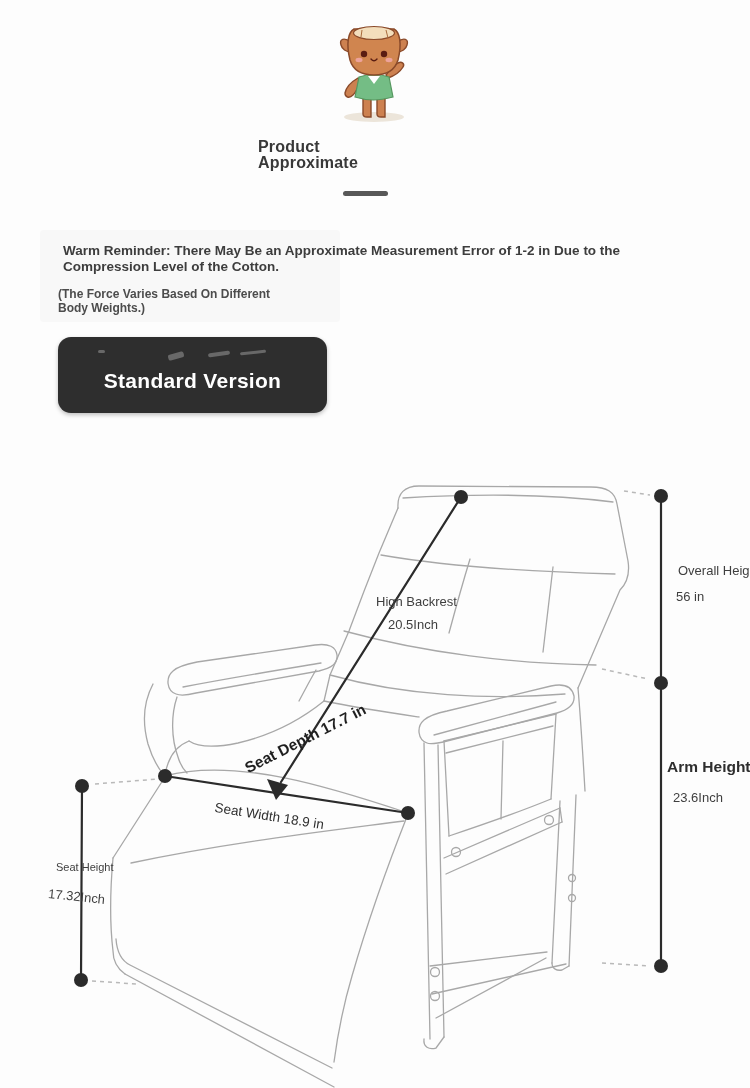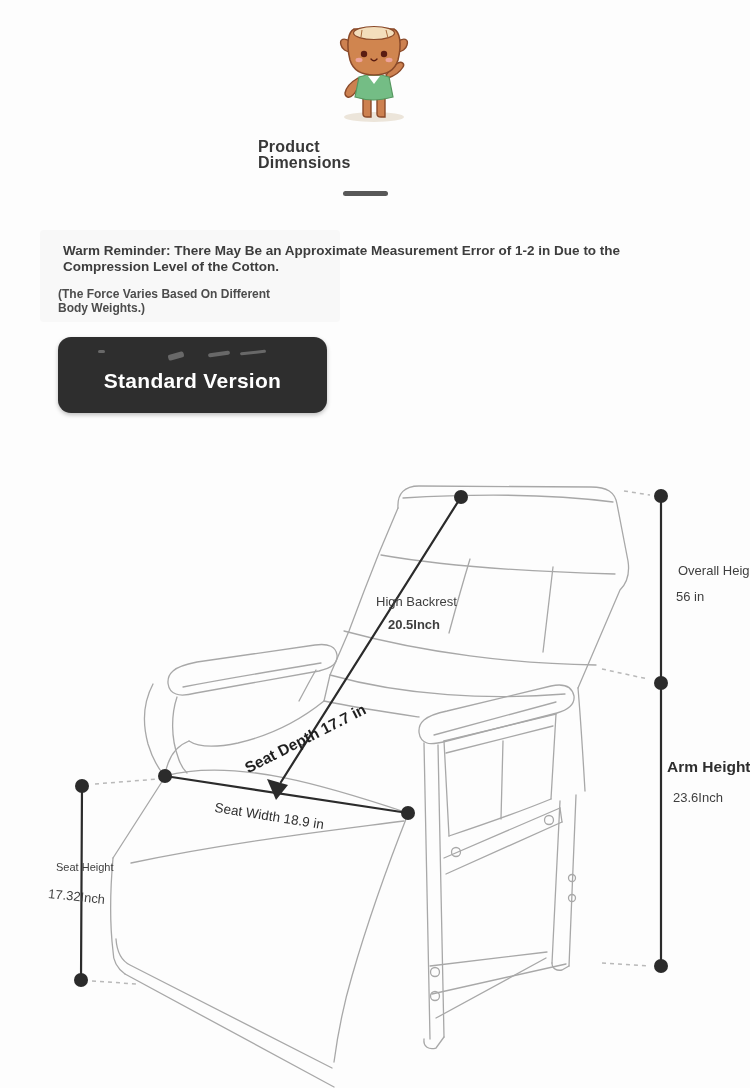--- a/index.html
+++ b/index.html
@@ -44,21 +44,21 @@
   }
   .speck { position:absolute; background:rgba(255,255,255,0.28); border-radius:2px; }
   .speck.s1 { left:40px; top:13px;  width:7px;  height:3px; }
   .speck.s2 { left:110px; top:16px; width:16px; height:6px; transform:rotate(-15deg); }
   .speck.s3 { left:150px; top:15px; width:22px; height:4px; transform:rotate(-8deg); }
   .speck.s4 { left:182px; top:14px; width:26px; height:3px; transform:rotate(-6deg); }
   
   .diagram-svg { position:absolute; left:0; top:0; width:750px; height:1088px; }
   .dim-label { position:absolute; white-space:nowrap; color:#3f3f3f; }
   .lbl-high-backrest       { left:376px; top:594px; font-size:13px; font-weight:500; }
-  .val-high-backrest       { left:388px; top:617px; font-size:13px; font-weight:700; }
+  .val-high-backrest       { left:388px; top:617px; font-size:13px; font-weight:400; }
   .lbl-seat-depth {
     left:246px; top:760px; font-size:15.5px; font-weight:700; color:#1f1f1f;
     transform:rotate(-27deg); transform-origin:0 50%;
   }
   .lbl-seat-width {
     left:216px; top:800px; font-size:13.5px; font-weight:500; color:#2f2f2f;
     transform:rotate(9deg); transform-origin:0 0;
   }
   .lbl-seat-height         { left:56px;  top:861px; font-size:11px; font-weight:500; }
   .val-seat-height         { left:49px;  top:886px; font-size:13px; font-weight:500;
@@ -96,21 +96,21 @@
 
     <circle cx="36" cy="34" r="3.2" fill="#5a1d12"></circle>
     <circle cx="56" cy="34" r="3.2" fill="#5a1d12"></circle>
     <ellipse cx="31" cy="40" rx="3.5" ry="2.2" fill="#eda39b"></ellipse>
     <ellipse cx="61" cy="40" rx="3.5" ry="2.2" fill="#eda39b"></ellipse>
     <path d="M43,39 Q46,42.5 49,39" stroke="#5a1d12" stroke-width="1.4" fill="none" stroke-linecap="round"></path>
   </svg>
 
   <div class="title">
     <div>Product</div>
-    <div>Dimensions</div>
+    <div>Approximate</div>
   </div>
   <div class="title-dash"></div>
 
   <div class="reminder">Warm Reminder: There May Be an Approximate Measurement Error of 1-2 in Due to the Compression Level of the Cotton.</div>
   <div class="note">(The Force Varies Based On Different Body Weights.)</div>
 
   <div class="version-badge">
     <span class="speck s1"></span>
     <span class="speck s2"></span>
     <span class="speck s3"></span>

